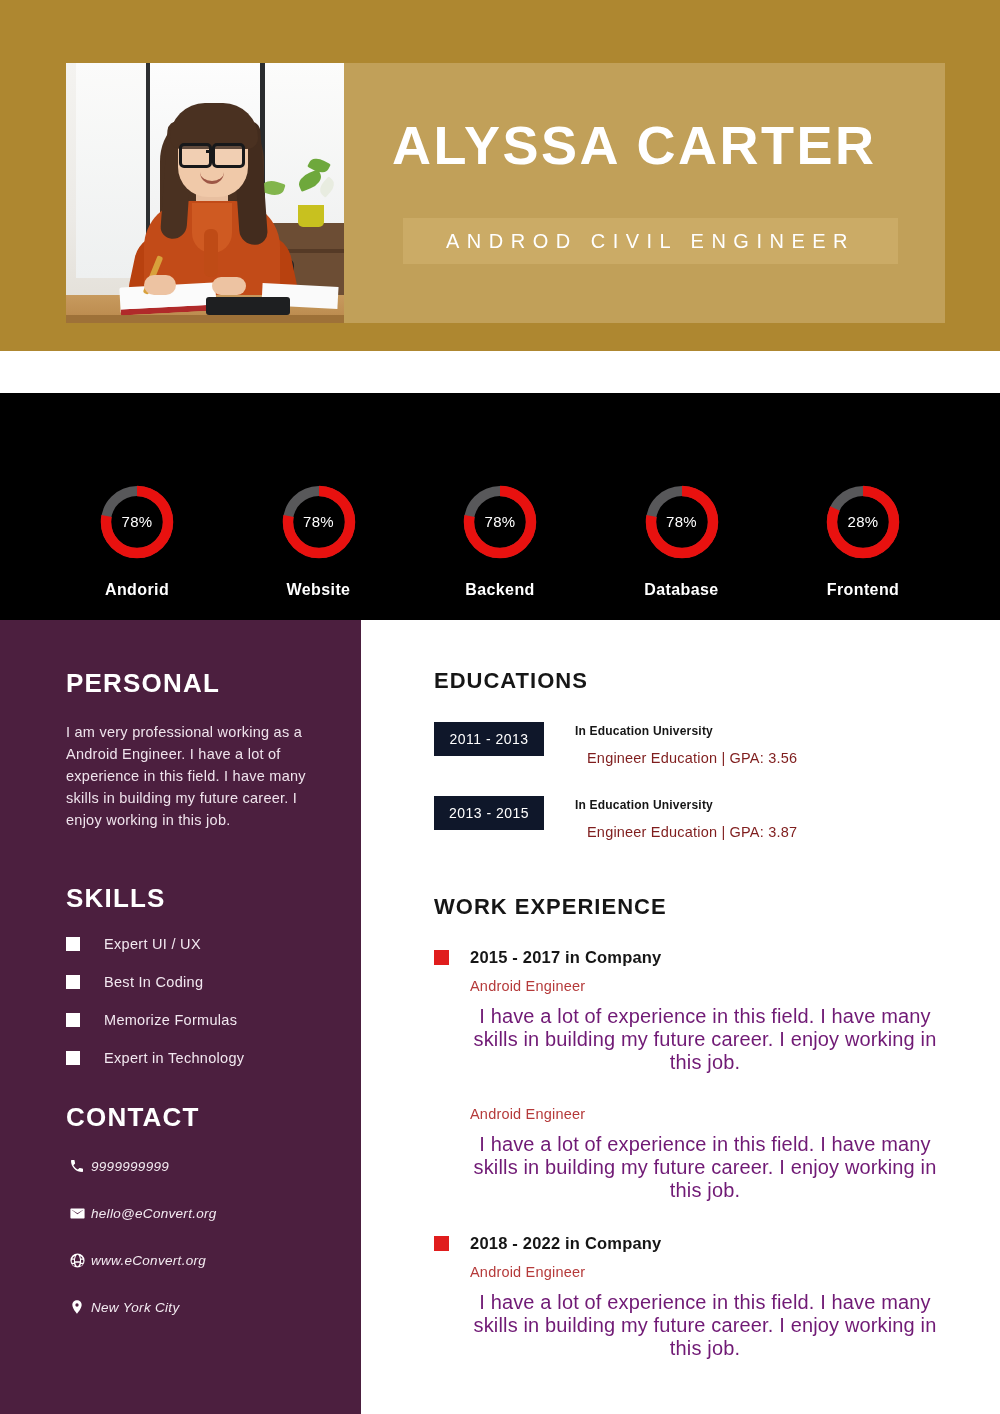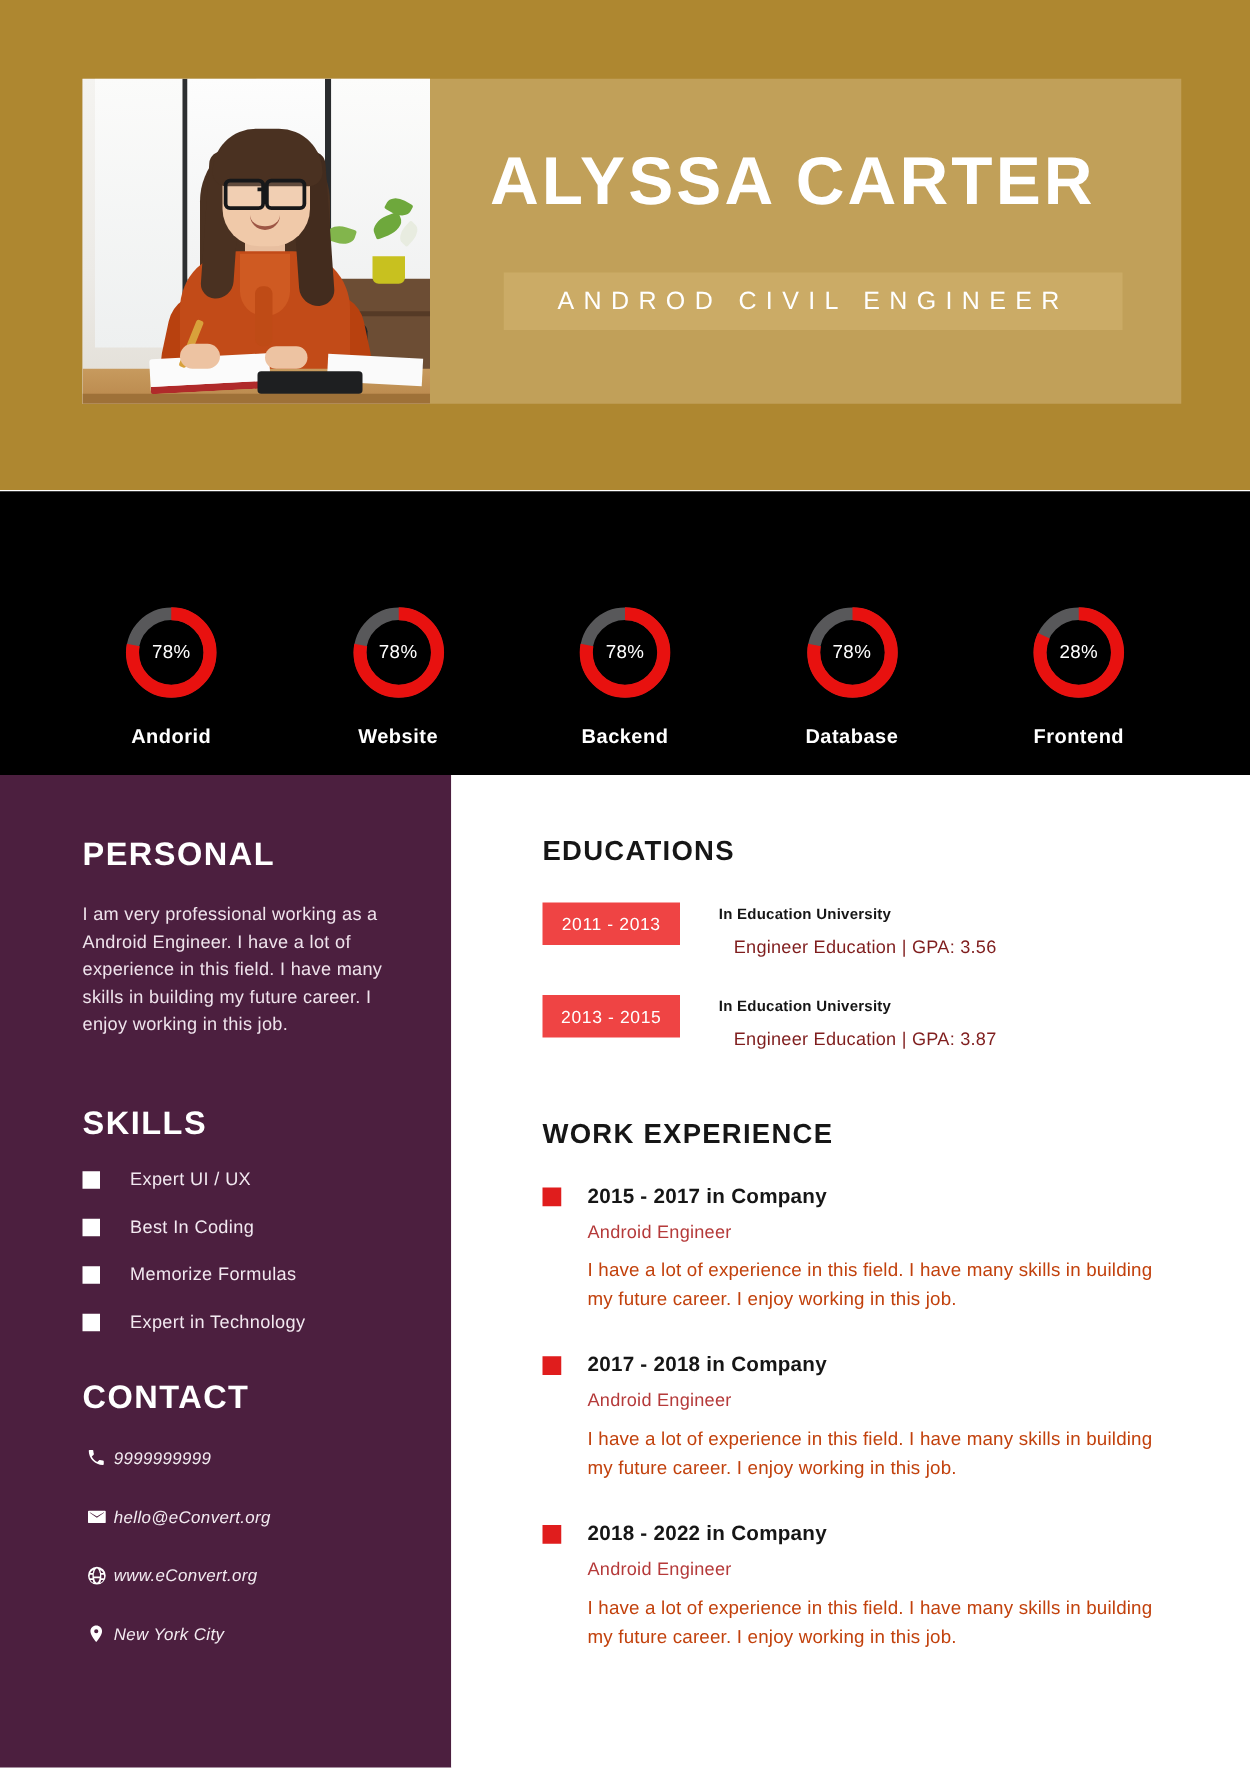--- a/index.html
+++ b/index.html
@@ -13,21 +13,21 @@
     font-family: "Liberation Sans", sans-serif;
     overflow: hidden;
     position: relative;
   }
 
   
   .header {
     position: absolute;
     left: 0; top: 0;
     width: 1000px;
-    height: 392px;
+    height: 351px;
     background: #ae8730;
     overflow: hidden;
   }
   .header-panel {
     position: absolute;
     left: 205px;
     top: 63px;
     width: 740px;
     height: 260px;
     background: #c1a059;
@@ -337,21 +337,21 @@
     margin: 0 0 28px 0;
   }
   .edu-row {
     display: flex;
     align-items: flex-start;
     margin-bottom: 18px;
   }
   .edu-badge {
     width: 110px;
     height: 34px;
-    background: #ef4444;
+    background: #0f172a;
     color: #ffffff;
     font-size: 14px;
     display: flex;
     align-items: center;
     justify-content: center;
     flex: none;
     letter-spacing: .5px;
   }
   .edu-info { margin-left: 31px; padding-top: 2px; }
   .edu-school {
@@ -387,25 +387,26 @@
     letter-spacing: .2px;
   }
   .work-role {
     margin: 11px 0 0 36px;
     color: #b53a3a;
     font-size: 14.5px;
     letter-spacing: .2px;
   }
   .work-desc {
     margin: 11px 0 0 36px;
-    color: #c2410c;
-    font-size: 15px;
+    color: #701a75;
+    font-size: 20px;
     line-height: 23px;
     width: 470px;
     letter-spacing: .15px;
+    text-align: center;
   }
 </style>
 </head>
 <body>
 
 <div class="header">
   <div class="header-panel"></div>
 
   <div class="photo-frame">
     <div class="photo">
@@ -603,24 +604,20 @@
     <div id="work-list">
         <div class="work-item">
           <div class="work-head">
             <span class="work-bullet"></span>
             <span class="work-period">2015 - 2017 in Company</span>
           </div>
           <div class="work-role">Android Engineer</div>
           <div class="work-desc">I have a lot of experience in this field. I have many skills in building my future career. I enjoy working in this job.</div>
         </div>
         <div class="work-item">
-          <div class="work-head">
-            <span class="work-bullet"></span>
-            <span class="work-period">2017 - 2018 in Company</span>
-          </div>
           <div class="work-role">Android Engineer</div>
           <div class="work-desc">I have a lot of experience in this field. I have many skills in building my future career. I enjoy working in this job.</div>
         </div>
         <div class="work-item">
           <div class="work-head">
             <span class="work-bullet"></span>
             <span class="work-period">2018 - 2022 in Company</span>
           </div>
           <div class="work-role">Android Engineer</div>
           <div class="work-desc">I have a lot of experience in this field. I have many skills in building my future career. I enjoy working in this job.</div>

